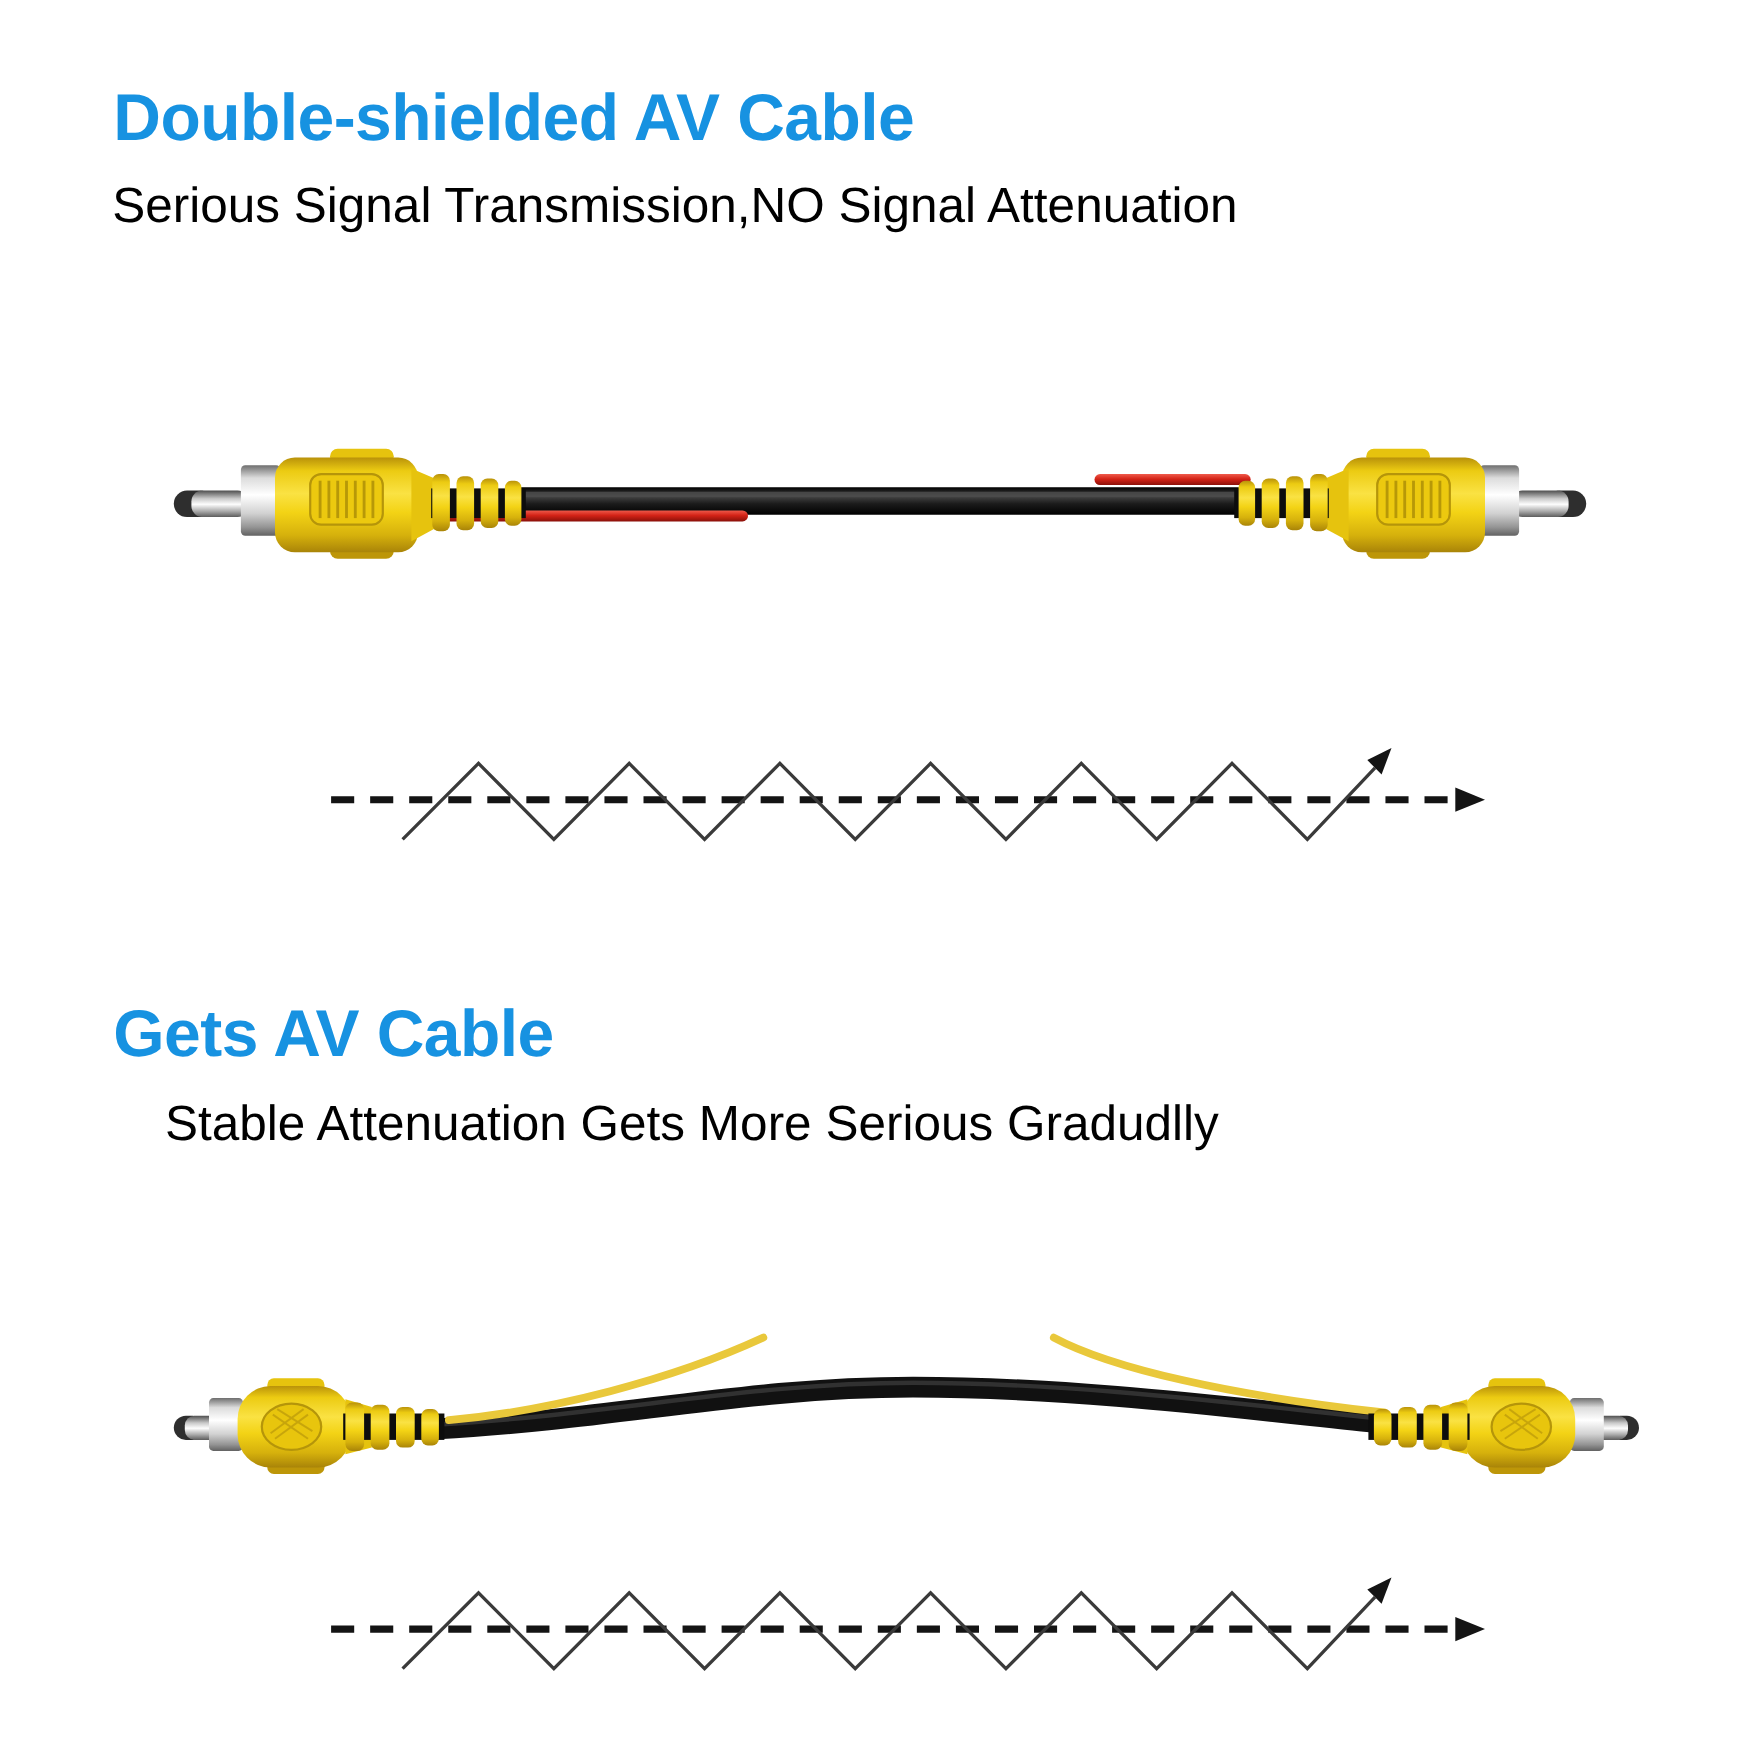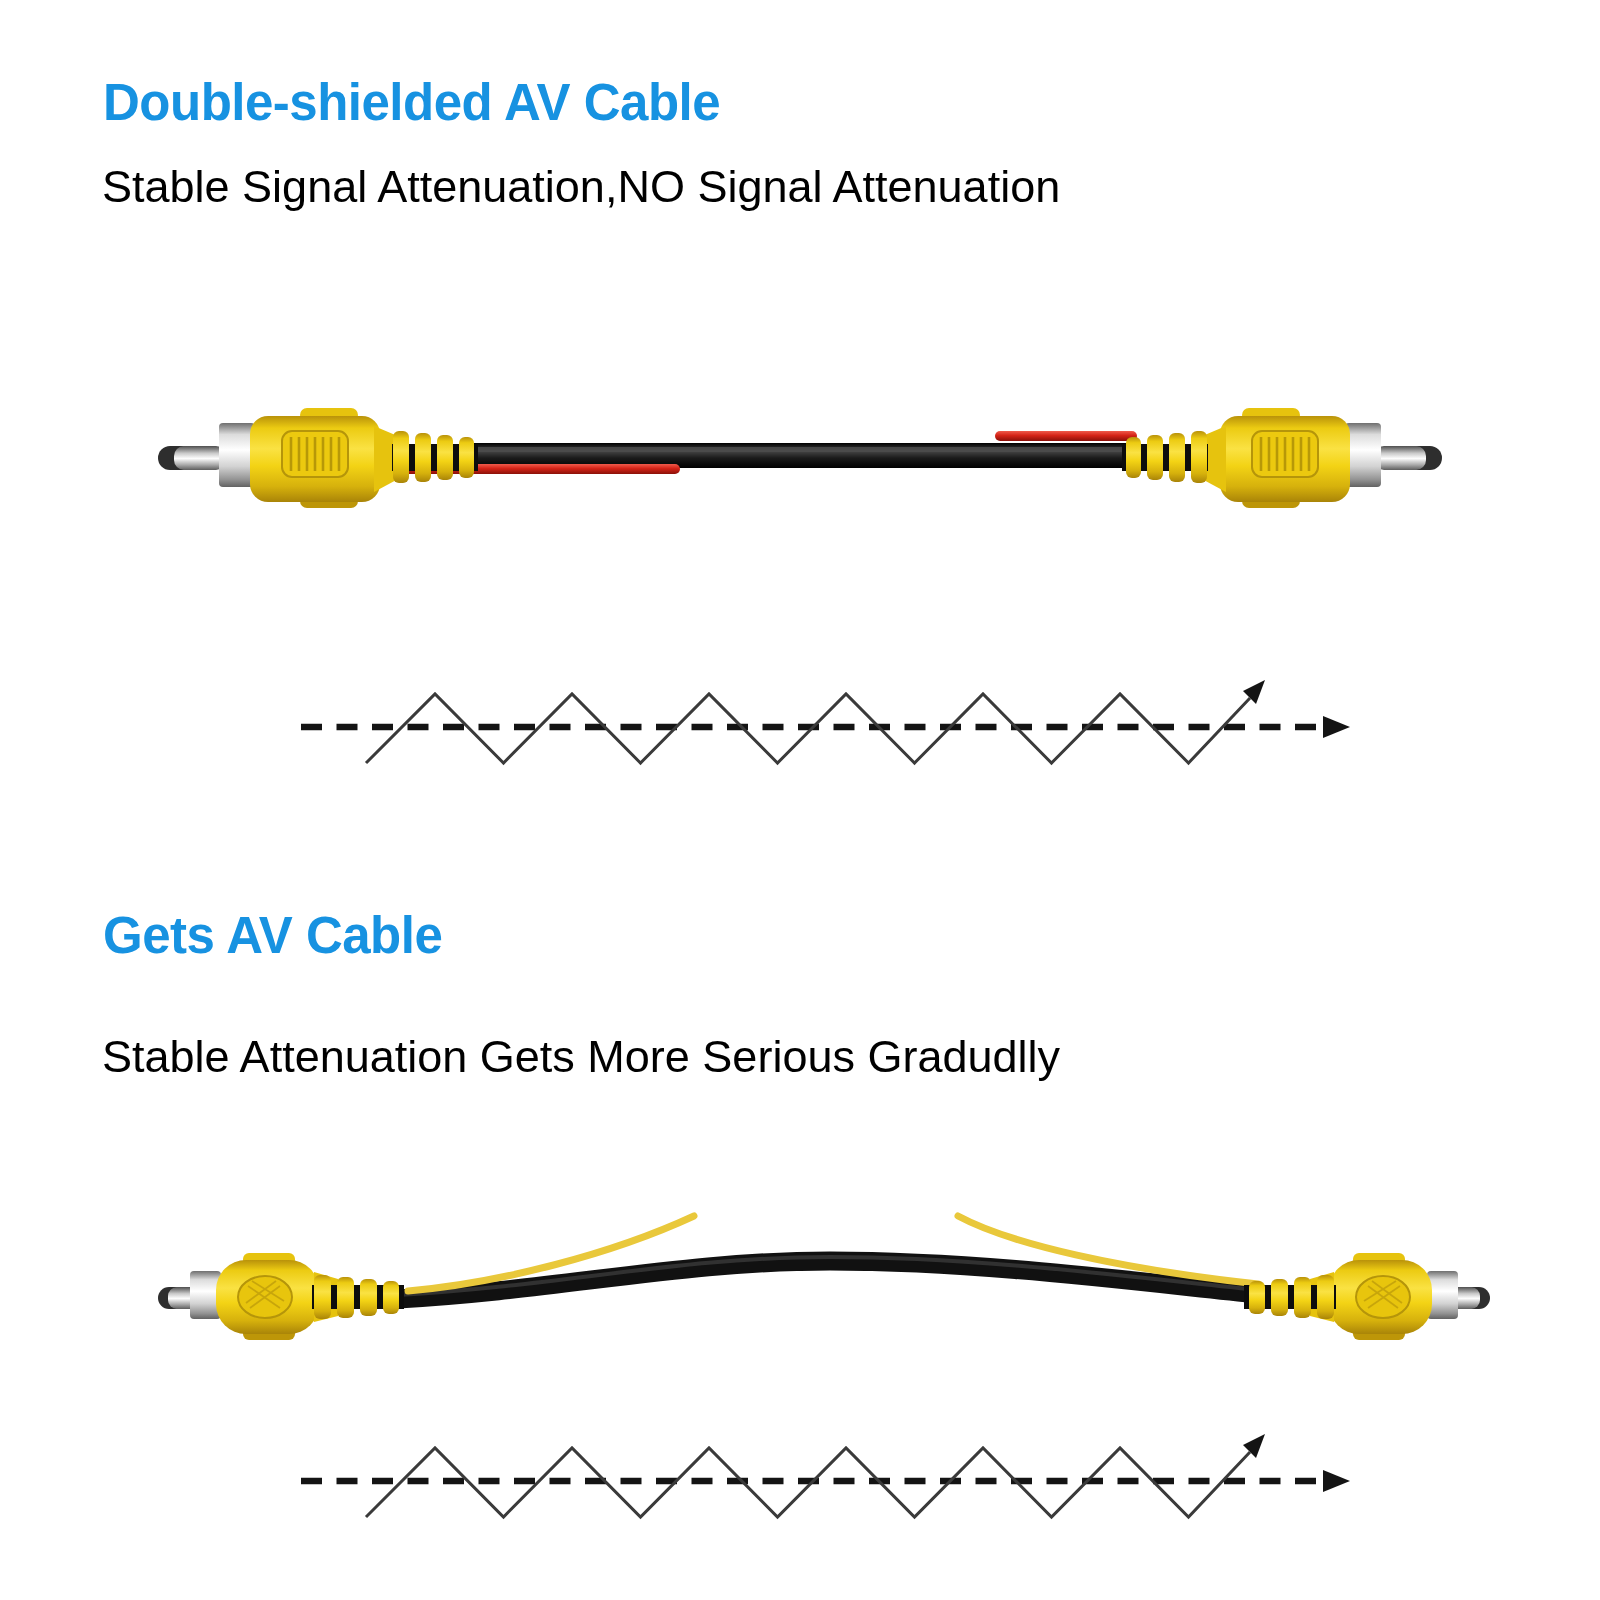--- a/index.html
+++ b/index.html
@@ -4,42 +4,42 @@
 <style>
   html,body{margin:0;padding:0;}
   body{
     width:1600px;height:1600px;position:relative;overflow:hidden;
     background:#ffffff;
     font-family:"Liberation Sans","DejaVu Sans",sans-serif;
   }
   .abs{position:absolute;}
   .heading{
     left:103px;
-    font-size:51px;font-weight:bold;letter-spacing:-0.5px;
+    font-size:60px;font-weight:bold;letter-spacing:-0.5px;
     color:var(--accent,#1792e1);
     line-height:1.08;white-space:nowrap;
   }
   .subheading{
     left:102px;
     font-size:45px;font-weight:normal;
     color:var(--text,#000000);
     line-height:1.1;white-space:nowrap;
   }
   #heading-1{top:75px;}
   #subheading-1{top:162px;}
   #heading-2{top:908px;}
-  #subheading-2{top:1032px;}
+  #subheading-2{top:996px;margin-left:48px;}
   #graphics{left:0;top:0;width:1600px;height:1600px;}
 </style>
 </head>
 <body>
 
 <div class="abs heading" id="heading-1">Double-shielded AV Cable</div>
 
-<div class="abs subheading" id="subheading-1">Stable Signal Attenuation,NO Signal Attenuation</div>
+<div class="abs subheading" id="subheading-1">Serious Signal Transmission,NO Signal Attenuation</div>
 
 <div class="abs heading" id="heading-2">Gets AV Cable</div>
 
 <div class="abs subheading" id="subheading-2">Stable Attenuation Gets More Serious Gradudlly</div>
 
 <svg id="graphics" class="abs" viewBox="0 0 1600 1600" xmlns="http://www.w3.org/2000/svg">
   <defs>
     <linearGradient id="yg" x1="0" y1="0" x2="0" y2="1">
       <stop offset="0" stop-color="#b9920a"></stop>
       <stop offset="0.14" stop-color="#eccb12"></stop>

